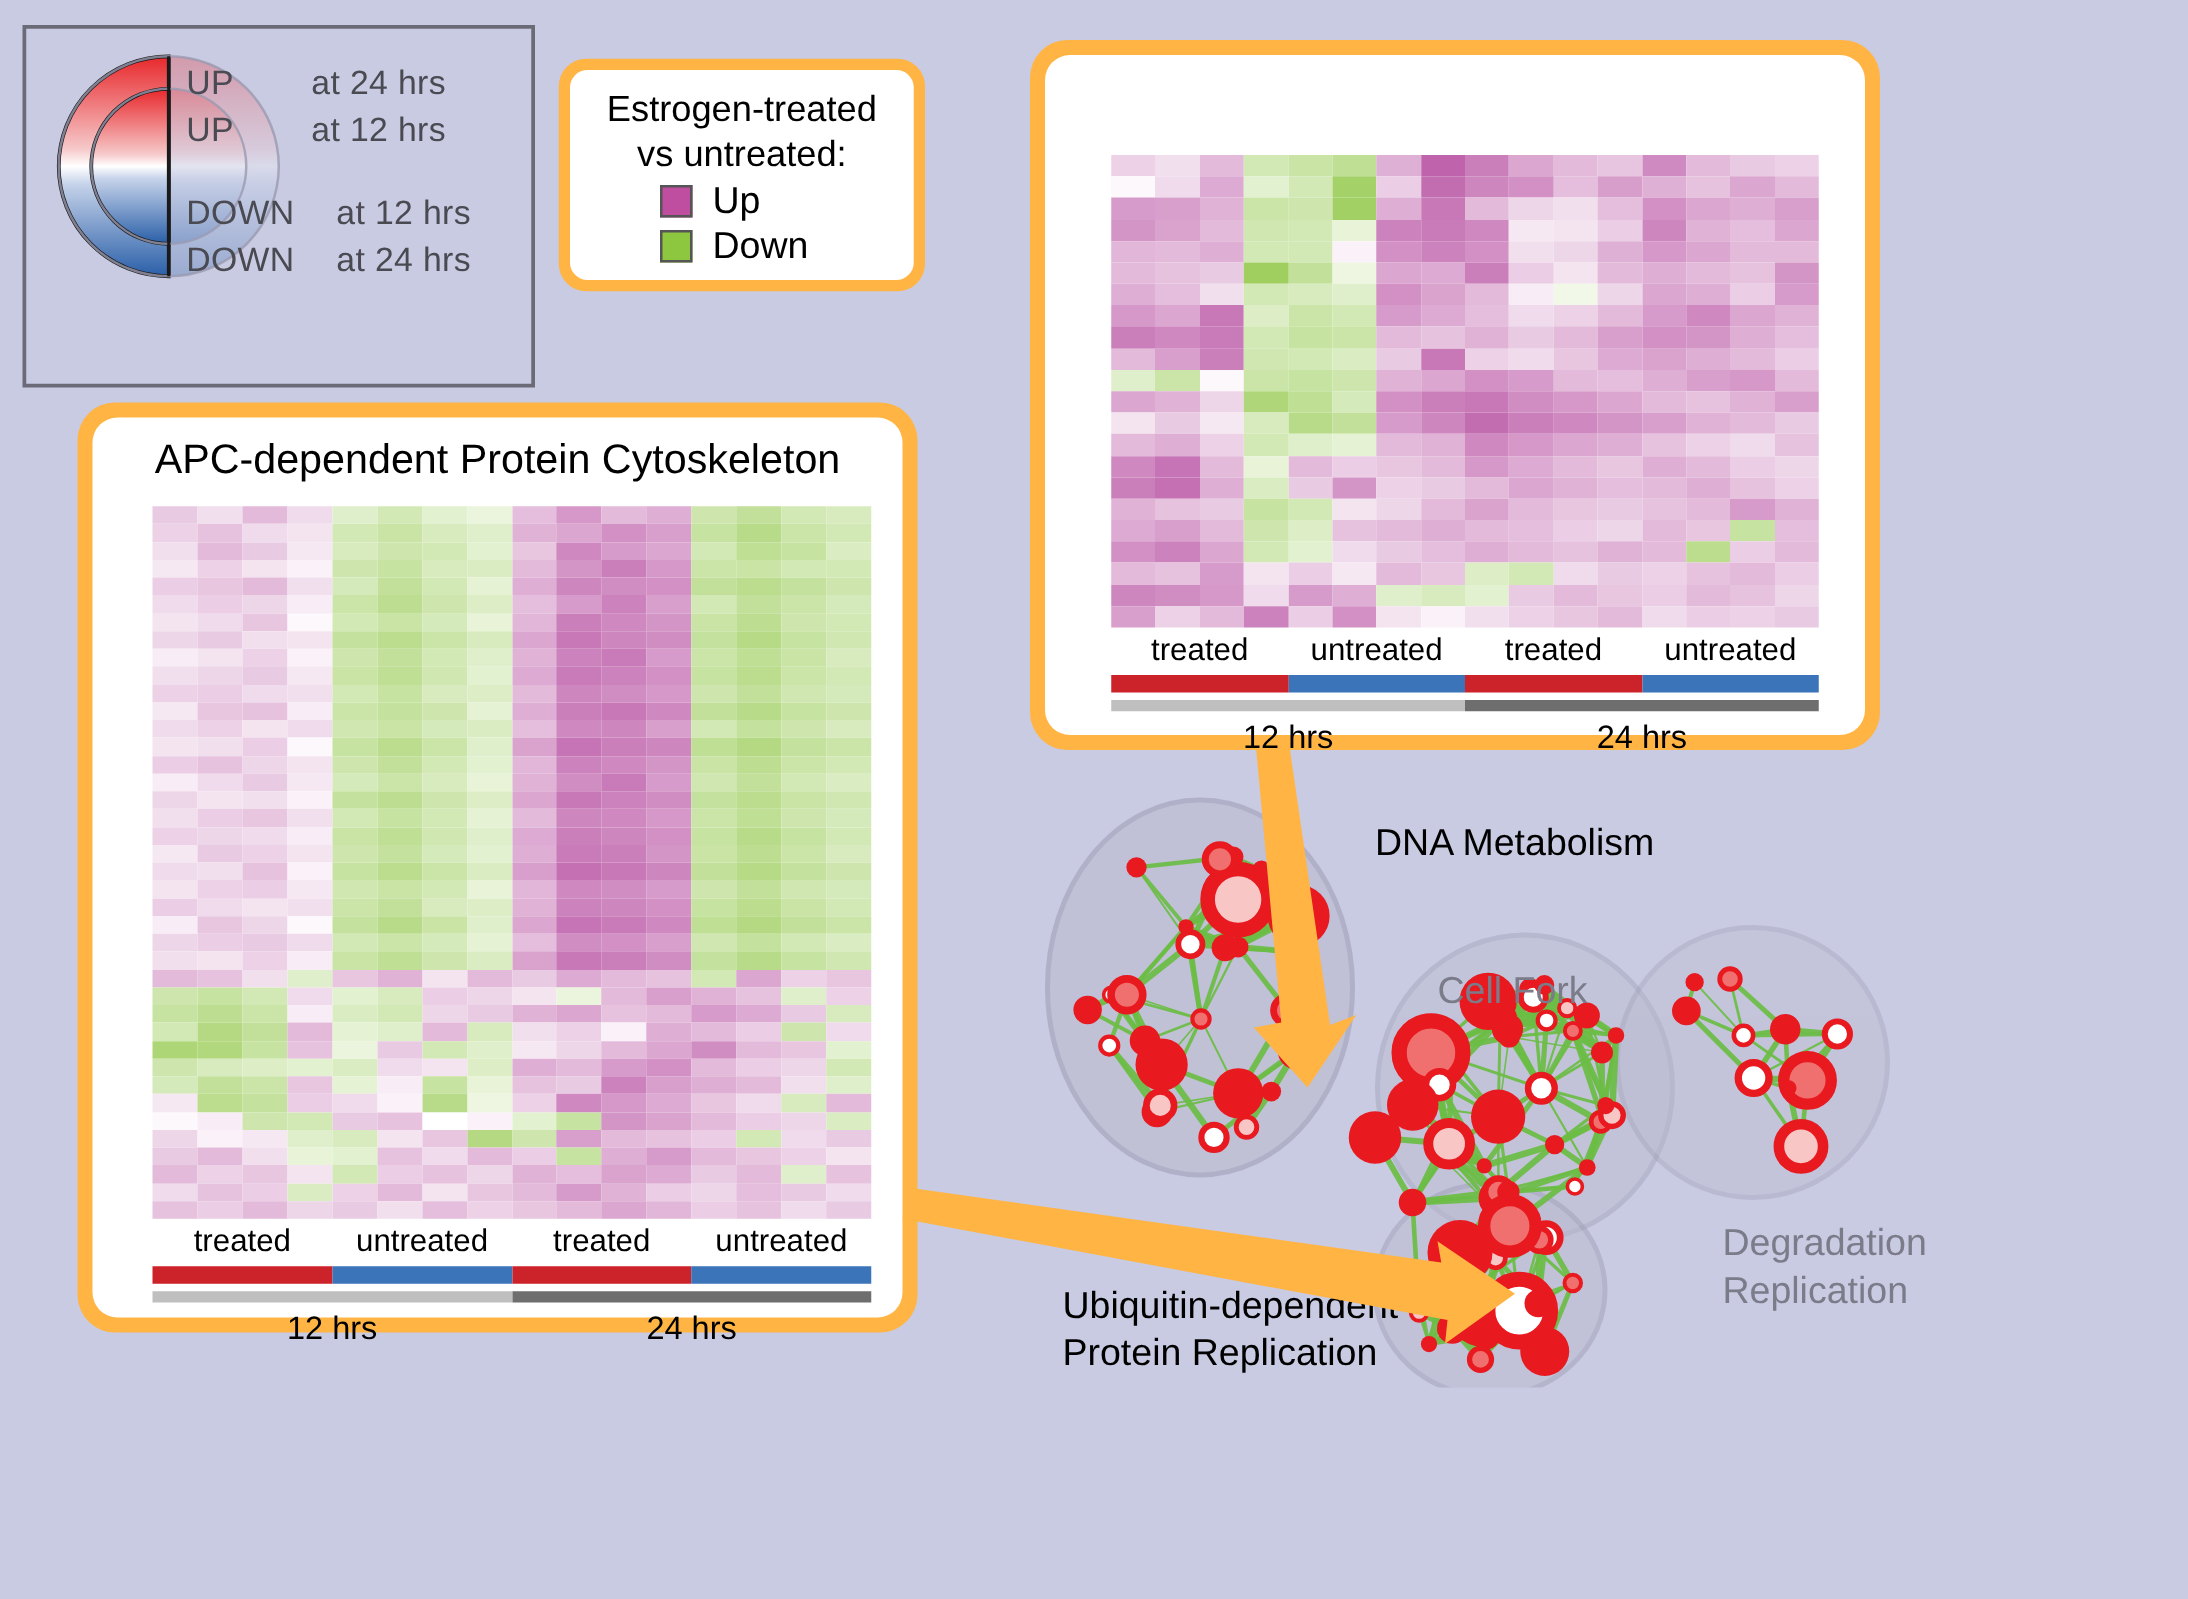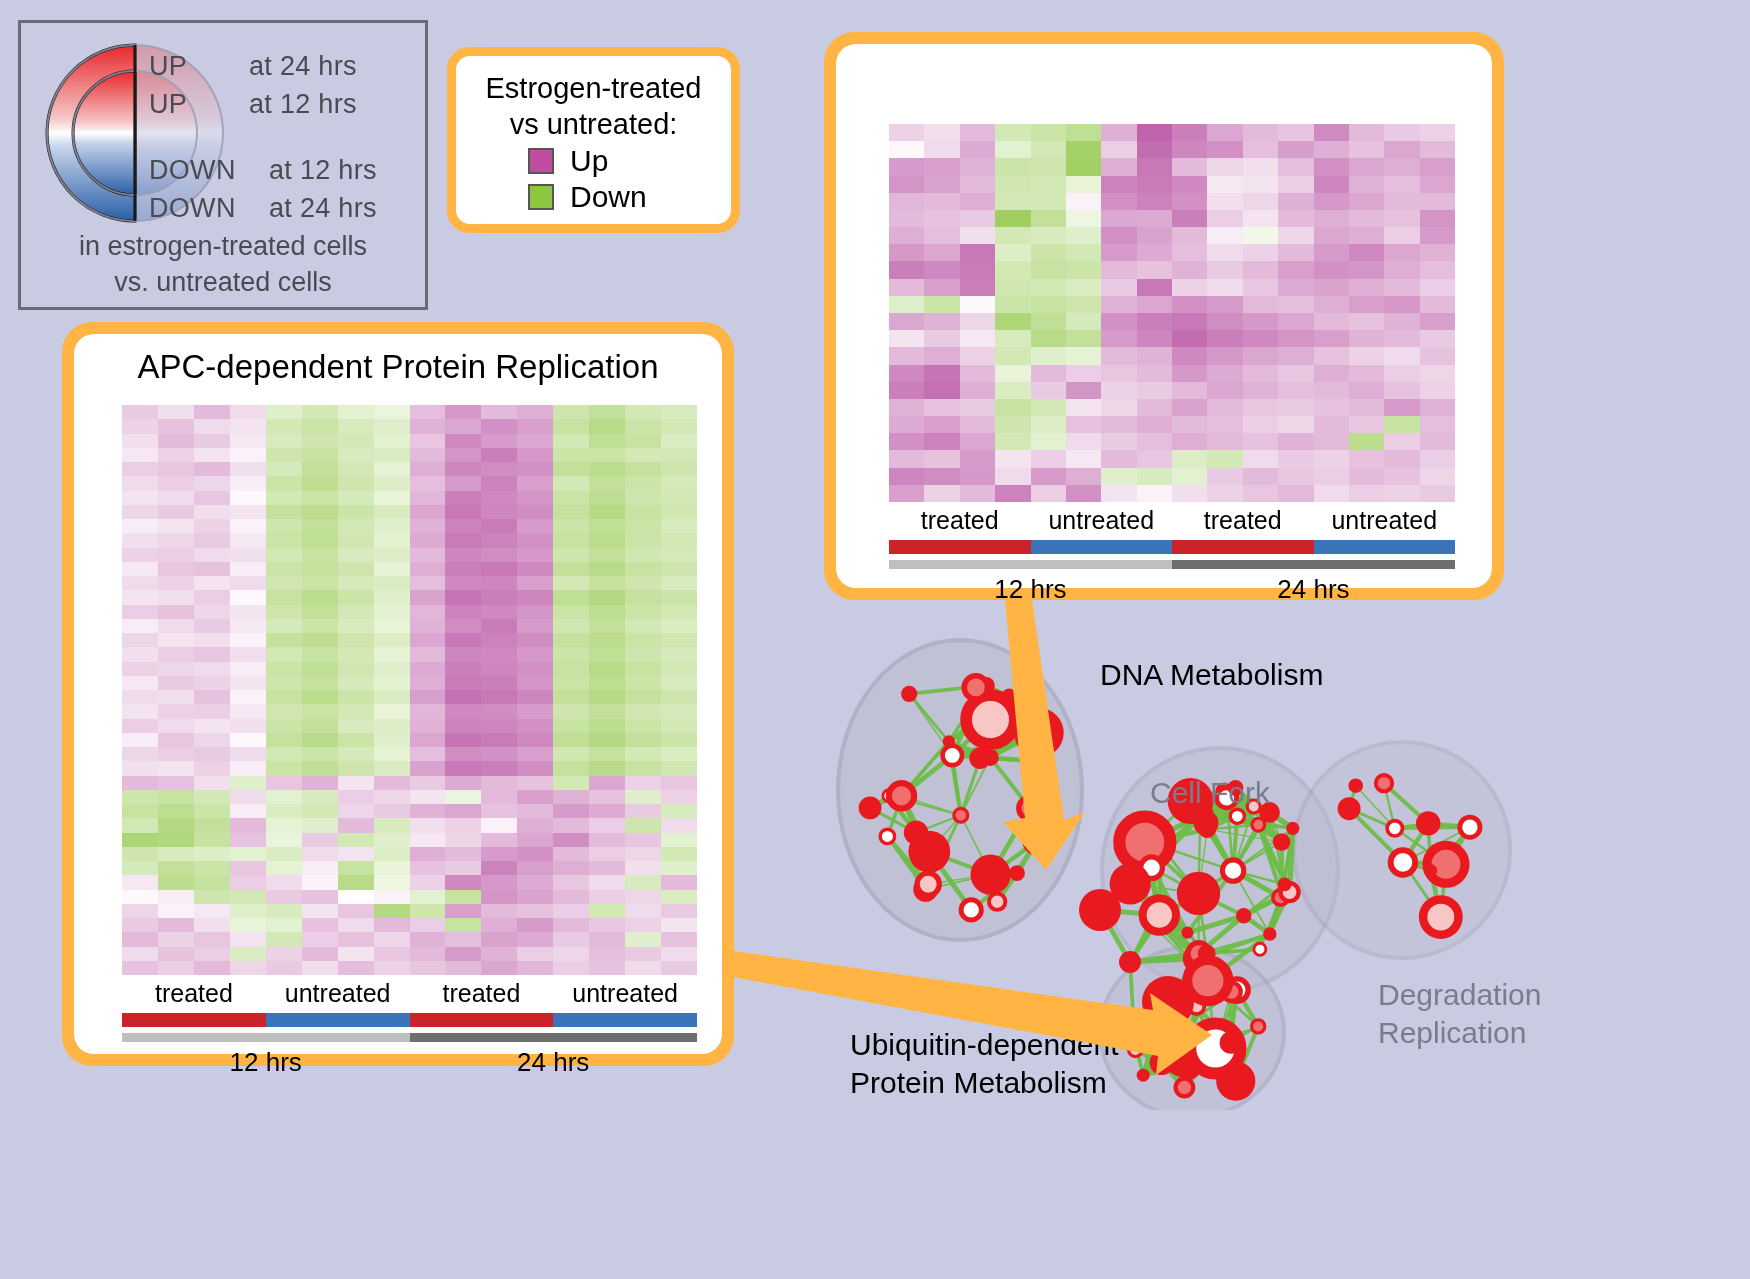--- a/index.html
+++ b/index.html
@@ -116,24 +116,20 @@
 
   <div class="circle-text" style="left:128px;top:66px;">UP</div>
   <div class="circle-text" style="left:228px;top:66px;">at 12 hrs</div>
 
   <div class="circle-text" style="left:128px;top:132px;">DOWN</div>
   <div class="circle-text" style="left:248px;top:132px;">at 12 hrs</div>
 
   <div class="circle-text" style="left:128px;top:170px;">DOWN</div>
   <div class="circle-text" style="left:248px;top:170px;">at 24 hrs</div>
 
-  <div class="legend-foot">
-    <div>in estrogen-treated cells</div>
-    <div>vs. untreated cells</div>
-  </div>
 </div>
 
 <div class="abs" id="legend-updown">
   <div class="inner">
     <div class="ttl">Estrogen-treated</div>
     <div class="ttl">vs untreated:</div>
     <div class="swatch-row">
       <span class="swatch" id="sw-up" style="background: rgb(191, 77, 160);"></span>
       <span class="swatch-lbl">Up</span>
     </div>
@@ -519,21 +515,21 @@
       </div>
     <div class="timelabels" id="rf-timelbl" style="left:53px;top:530px;width:566px;">
         <div style="flex:1">12 hrs</div>
         <div style="flex:1">24 hrs</div>
       </div>
   </div>
 </div>
 
 <div class="abs panel" id="panel-apc">
   <div class="inner">
-    <div class="panel-title">APC-dependent Protein Replication</div>
+    <div class="panel-title">APC-dependent Protein Cytoskeleton</div>
     <div id="hm-apc" style="grid-template-columns: repeat(16, 1fr); grid-template-rows: repeat(40, 1fr);">
         <div class="hm-cell" style="background:rgb(233,202,227)"></div>
         <div class="hm-cell" style="background:rgb(242,223,238)"></div>
         <div class="hm-cell" style="background:rgb(227,186,218)"></div>
         <div class="hm-cell" style="background:rgb(240,219,236)"></div>
         <div class="hm-cell" style="background:rgb(224,239,203)"></div>
         <div class="hm-cell" style="background:rgb(211,233,181)"></div>
         <div class="hm-cell" style="background:rgb(226,241,207)"></div>
         <div class="hm-cell" style="background:rgb(235,245,221)"></div>
         <div class="hm-cell" style="background:rgb(228,190,220)"></div>
@@ -1653,21 +1649,21 @@
         <circle cx="368.0" cy="392.0" r="26.0" fill="#e8191f"></circle>
         <circle cx="330.0" cy="352.0" r="11.0" fill="#e8191f"></circle>
       </g>
   </svg>
 
   <div class="cluster-lbl" style="left:300px;top:48px;color:#000;">DNA Metabolism</div>
   <div class="cluster-lbl" style="left:350px;top:166px;color:#7b7b8a;">Cell Fork</div>
   <div class="cluster-lbl" style="left:578px;top:368px;color:#7b7b8a;">Degradation</div>
   <div class="cluster-lbl" style="left:578px;top:406px;color:#7b7b8a;">Replication</div>
   <div class="cluster-lbl" style="left:50px;top:418px;color:#000;">Ubiquitin-dependent</div>
-  <div class="cluster-lbl" style="left:50px;top:456px;color:#000;">Protein Metabolism</div>
+  <div class="cluster-lbl" style="left:50px;top:456px;color:#000;">Protein Replication</div>
 </div>
 
 <svg class="arrow-svg" width="1750" height="1279">
 
   <polygon fill="#ffb444" points="1005,600 1032,600 1064,820 1085,812 1046,870 1003,822 1025,818"></polygon>
 
   <polygon fill="#ffb444" points="726,950 1153,1010 1150,993 1212,1035 1156,1075 1158,1056 722,975"></polygon>
 </svg>
 
 </body></html>

